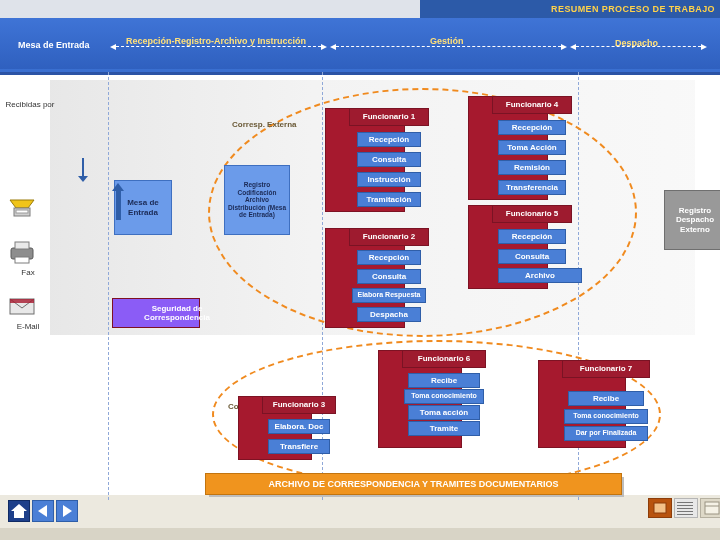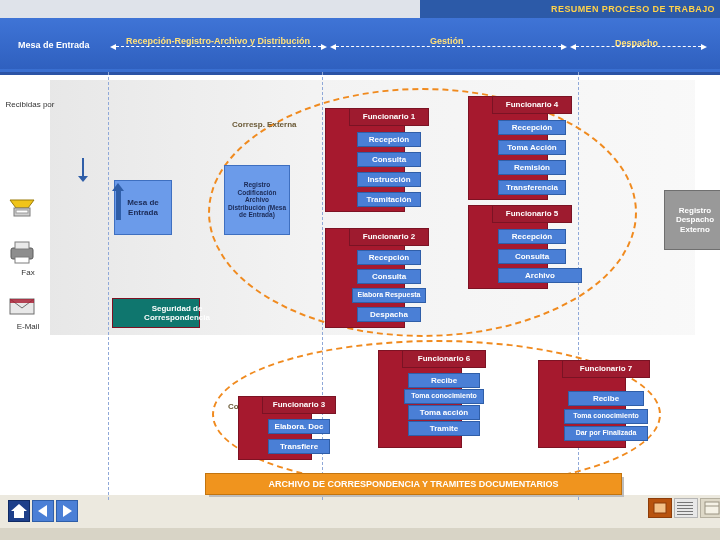--- a/index.html
+++ b/index.html
@@ -45,21 +45,21 @@
   
   .vsep{position:absolute;top:72px;width:0;height:428px;border-left:1px dashed #8fa8d8;}
 
   
   .box{position:absolute;box-sizing:border-box;text-align:center;color:#fff;
      font-size:8px;font-weight:bold;display:flex;align-items:center;justify-content:center;
      line-height:1.15;padding:1px 2px;margin-left:24px;}
 
   .blue{background:#6b9bea;border:1px solid #3e6fc0;color:#1b2a55;}
   .bluedark{background:#4a7fd6;border:1px solid #2f5ea8;color:#ffffff;}
-  .red{background:#0f766e;border:1px solid #7e1123;color:#ffffff;padding-left:44px;}
+  .red{background:#8b5cf6;border:1px solid #7e1123;color:#ffffff;padding-left:44px;}
   .redhdr{background:#9e1b2f;border:1px solid #7a1324;color:#ffffff;}
   .orange{background:#f0941e;border:1px solid #c2740f;color:#ffffff;}
   .gray{background:#999999;border:1px solid #6f6f6f;color:#ffffff;}
 
   .grouppanel{position:absolute;box-sizing:border-box;background:#a6192e;border:1px solid #7d1223;}
 
   .lbl{position:absolute;font-size:8px;color:#5c4a2a;font-weight:bold;}
   .lbl-ext{left:232px;top:120px;color:#6b5a37;}
   .lbl-int{left:228px;top:358px;color:#6b5a37;margin-top:44px;}
 
@@ -97,21 +97,21 @@
 <div id="root">
 
   <div class="topbar"></div>
   <div class="topbar-right"></div>
   <div class="topbar-title">RESUMEN PROCESO DE TRABAJO</div>
 
   <div class="headerband">
     <div class="inner"></div>
   </div>
   <div class="hdr-label hdr-mesa">Mesa de Entrada</div>
-  <div class="hdr-label hdr-recep">Recepción-Registro-Archivo y Distribución</div>
+  <div class="hdr-label hdr-recep">Recepción-Registro-Archivo y Instrucción</div>
   <div class="hdr-label hdr-gest">Gestión</div>
   <div class="hdr-label hdr-desp">Despacho</div>
   <div class="hdr-arrow ha1"></div>
   <div class="hdr-arrow ha2"></div>
   <div class="hdr-arrow ha3"></div>
 
   <div class="grayband"></div>
   <div class="bottomband"></div>
   <div class="bottomband2"></div>
 

